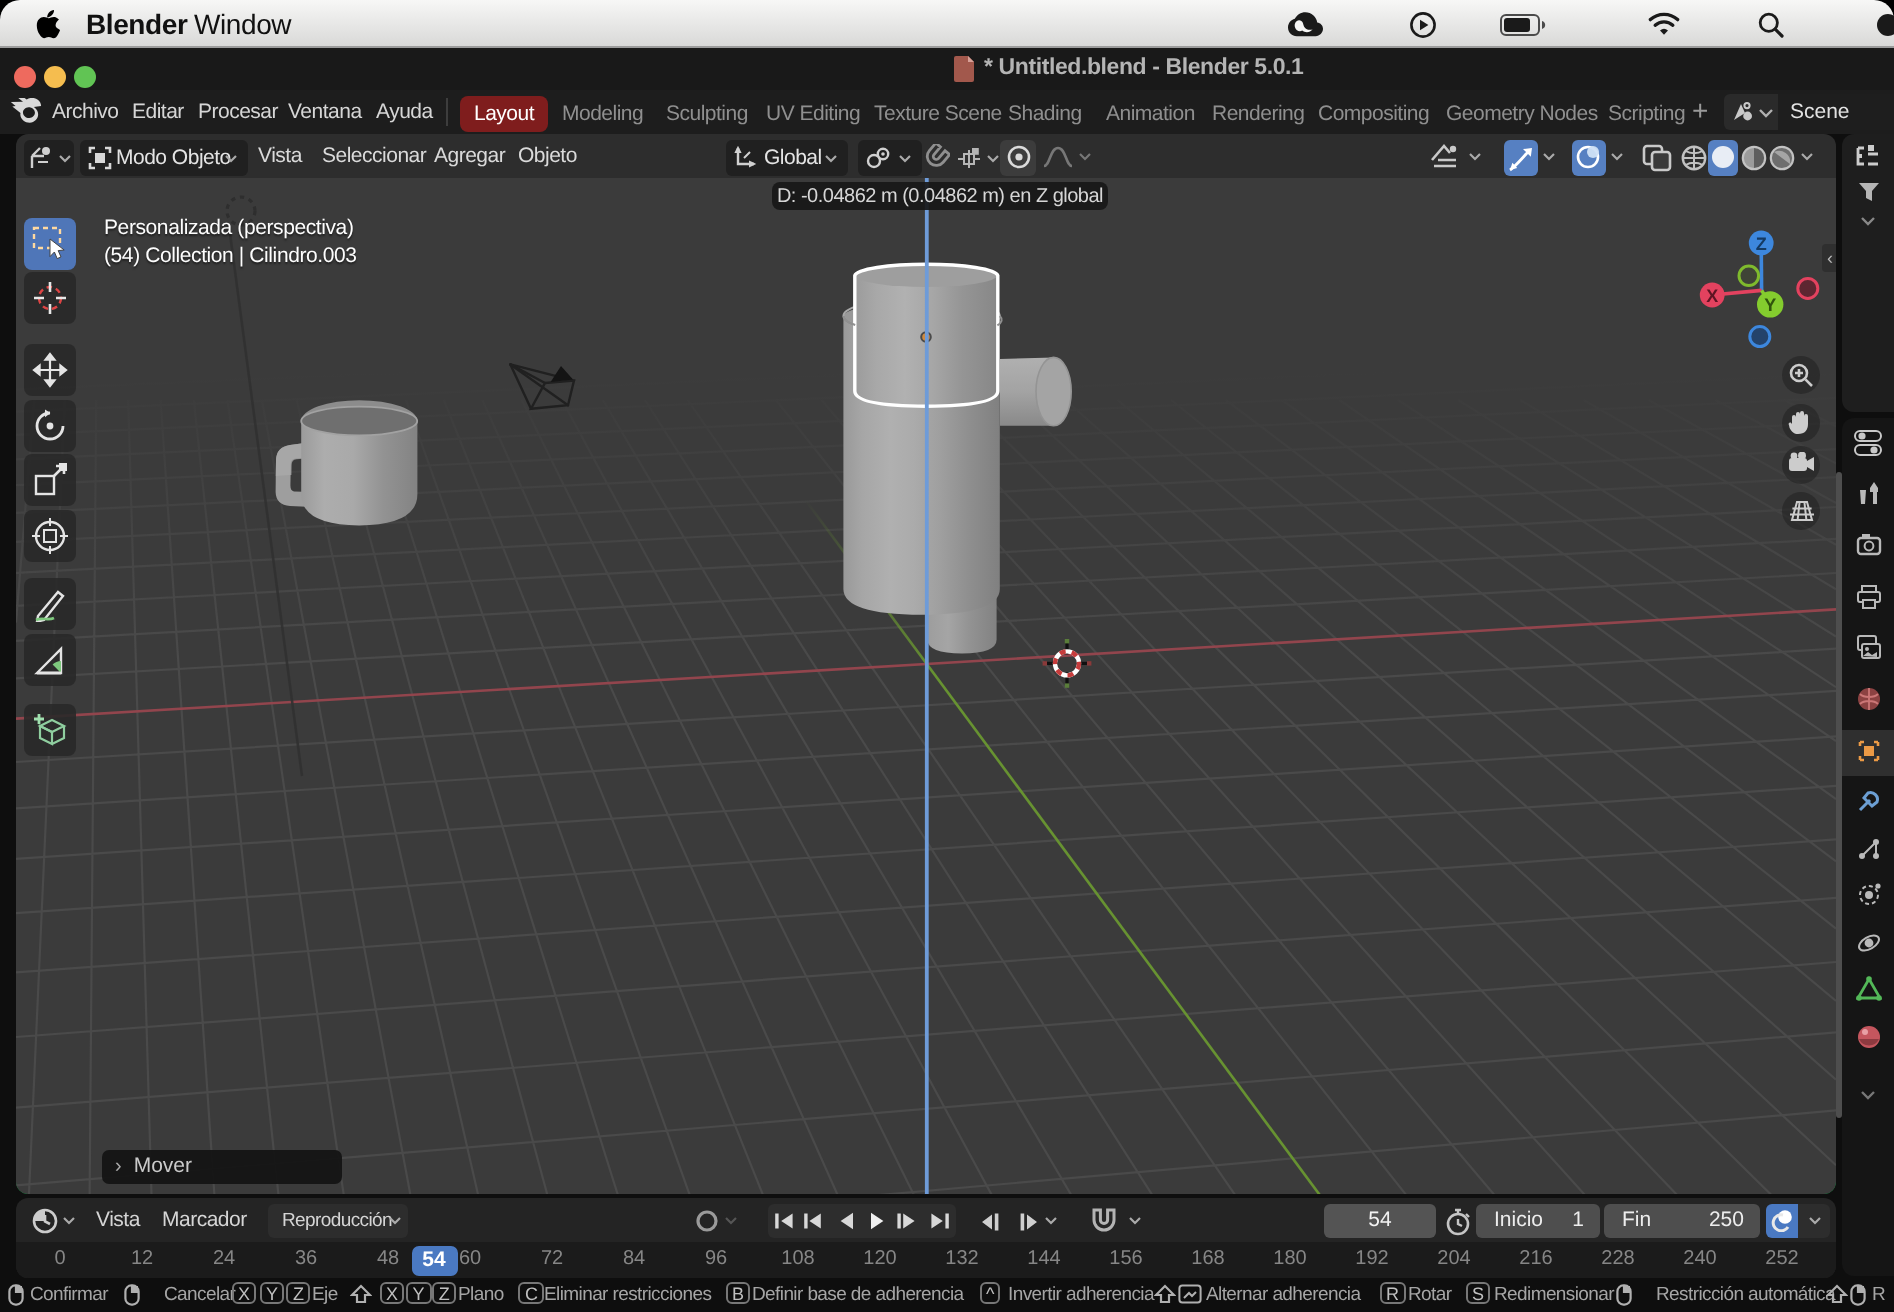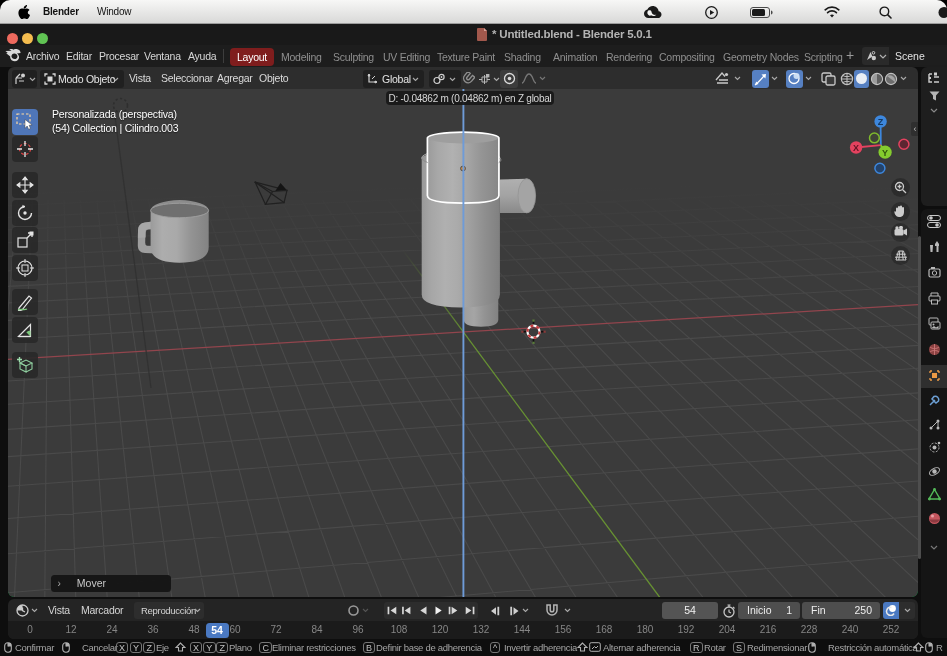--- a/index.html
+++ b/index.html
@@ -1,19 +1,19 @@
 <!DOCTYPE html>
 <html><head><meta charset="utf-8">
 <style>
 *{margin:0;padding:0;box-sizing:border-box}
 html,body{width:947px;height:656px;background:#000;font-family:"Liberation Sans",sans-serif;overflow:hidden;position:relative}
 .abs{position:absolute}
 span{white-space:nowrap}
 #macbar{left:0;top:0;width:947px;height:24px;background:linear-gradient(#f7f7f6,#d9d9d8);border-radius:10px 10px 0 0;border-bottom:1px solid #9c9c9c}
-#macbar .mi{position:absolute;top:0;height:36px;line-height:24px;font-size:10px;color:#111;letter-spacing:-0.2px}
+#macbar .mi{position:absolute;top:0;height:36px;line-height:24px;font-size:14px;color:#111;letter-spacing:-0.2px}
 #win{left:0;top:24px;width:947px;height:632px;background:#0e0e0e}
 #titlebar{left:0;top:0;width:947px;height:21px;background:#191919}
 .tl{position:absolute;top:8.5px;width:11px;height:11px;border-radius:50%}
 #titletxt{position:absolute;left:492px;top:3.5px;font-size:11.5px;font-weight:bold;color:#b4b4b4;letter-spacing:-0.2px}
 #topbar{left:0;top:21px;width:947px;height:22px;background:#1d1d1d}
 .menu{position:absolute;top:0;height:22px;line-height:22px;font-size:10.5px;color:#d6d6d6;letter-spacing:-0.25px}
 .tab{position:absolute;top:2.5px;height:18px;line-height:18px;font-size:10.5px;color:#8f8f8f;padding:0 7px;border-radius:4px;letter-spacing:-0.25px}
 .tab.act{background:#7f1d1d;color:#fff}
 #toolhdr{left:8px;top:43px;width:910px;height:22px;background:#2d2d2d;border-radius:6px 6px 0 0}
 .thbtn{position:absolute;top:2.5px;height:18px;background:#202020;border-radius:3px;color:#e4e4e4;font-size:10.5px;line-height:18px;letter-spacing:-0.25px}
@@ -88,21 +88,21 @@
  <span class="menu" style="left:26px">Archivo</span>
  <span class="menu" style="left:66px">Editar</span>
  <span class="menu" style="left:99px">Procesar</span>
  <span class="menu" style="left:144px">Ventana</span>
  <span class="menu" style="left:188px">Ayuda</span>
  <div class="abs" style="left:223px;top:4px;width:1px;height:14px;background:#3d3d3d"></div>
  <span class="tab act" style="left:230px">Layout</span>
  <span class="tab" style="left:274px">Modeling</span>
  <span class="tab" style="left:326px">Sculpting</span>
  <span class="tab" style="left:376px">UV Editing</span>
- <span class="tab" style="left:430px">Texture Paint</span>
+ <span class="tab" style="left:430px">Texture Scene</span>
  <span class="tab" style="left:497px">Shading</span>
  <span class="tab" style="left:546px">Animation</span>
  <span class="tab" style="left:599px">Rendering</span>
  <span class="tab" style="left:652px">Compositing</span>
  <span class="tab" style="left:716px">Geometry Nodes</span>
  <span class="tab" style="left:797px">Scripting</span>
  <span class="menu" style="left:846px;color:#9a9a9a;font-size:14px;top:-1px">+</span>
  <div class="abs" style="left:862px;top:2px;width:27px;height:18px;background:#2a2a2a;border-radius:3px 0 0 3px">
   <svg class="abs" style="left:3px;top:3px" width="12" height="12" viewBox="0 0 12 12">
           <path d="M2 10 5.5 2l2 4.5z" fill="#c9c9c9"></path>
@@ -430,21 +430,21 @@
           <rect x="0.5" y="3" width="9" height="6.5" rx="1.5" fill="#ccc"></rect>
           <circle cx="3" cy="2" r="1.7" fill="#ccc"></circle>
           <circle cx="7" cy="1.8" r="2" fill="#ccc"></circle>
         </svg>
       </div>
 <div class="navbtn" style="left:883.3px;top:156.5px">
         <svg class="abs" style="left:2.5px;top:3px" width="14" height="13" viewBox="0 0 14 13">
           <path d="M2 11 4.5 2h5L12 11zM1 8.2h12M2.2 5.2h9.6M5.8 2l-1 9M8.2 2l1 9" stroke="#ccc" fill="none" stroke-width="1"></path>
         </svg>
       </div>
-<div id="mover"><span style="margin-left:7px;font-size:10px;color:#aaa">›</span><span style="margin-left:16px">Mover</span></div>
+<div id="mover"><span style="margin-left:7px;font-size:10px;color:#aaa">›</span><span style="margin-left:6px">Mover</span></div>
 </div>
 <div class="abs" id="timeline">
  <svg class="abs" style="left:8px;top:5px" width="13" height="13" viewBox="0 0 13 13">
         <circle cx="6.5" cy="6.5" r="5.5" fill="none" stroke="#ccc" stroke-width="1.3"></circle>
         <path d="M6.5 3.5v3.2L9 8" stroke="#ccc" stroke-width="1.3" fill="none"></path>
         <path d="M6.5 1A5.5 5.5 0 0 0 1 6.5h5.5z" fill="#ccc"></path>
       </svg>
  <svg class="abs" style="left:23px;top:9px" width="7" height="5" viewBox="0 0 7 5">
         <path d="M1 1l2.5 2.5L6 1" stroke="#aaa" stroke-width="1.1" fill="none"></path>
       </svg>

